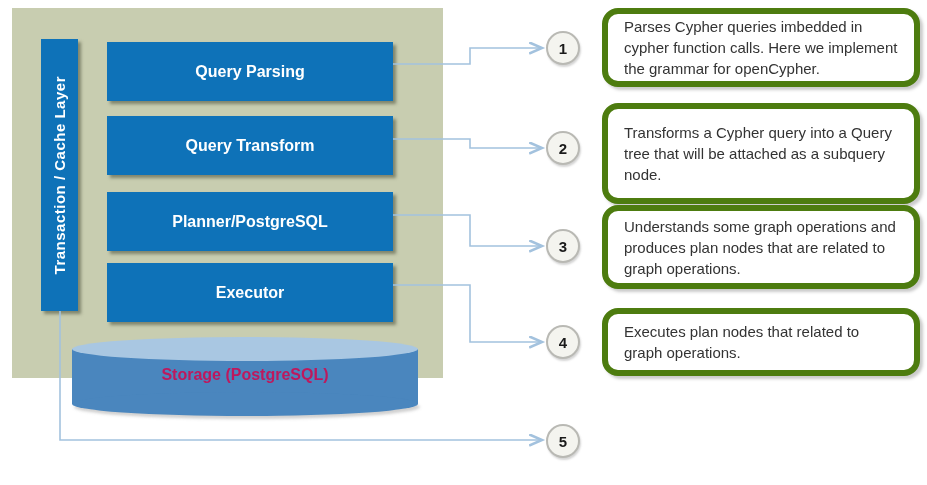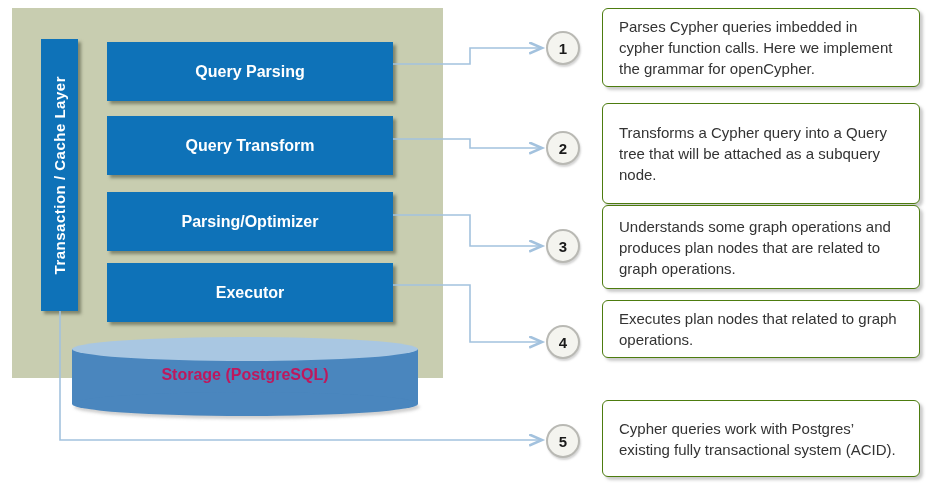--- a/index.html
+++ b/index.html
@@ -54,21 +54,21 @@
   .numcircle {
     position:absolute; width:34px; height:34px; border-radius:50%;
     background:#f4f4ef; border:2px solid #b9b9b4; z-index:6;
     display:flex; align-items:center; justify-content:center;
     font-weight:bold; font-size:15px; color:#1a1a1a;
     box-shadow:1px 2px 2px rgba(150,150,150,0.4);
   }
   
   .callout {
     position:absolute; left:602px; width:318px;
-    background:#ffffff; border:1px solid #4d7c0f; border-radius:6px;
+    background:#ffffff; border:6px solid #4d7c0f; border-radius:16px;
     box-shadow:3px 3px 3px rgba(140,140,140,0.45);
     padding:28px 16px; display:flex; align-items:center; z-index:6;
   }
   .callout p {
     font-size:15px; line-height:21px; color:#333333;
   }
 </style>
 </head>
 <body>
 
@@ -80,21 +80,21 @@
     <span>Transaction / Cache Layer</span>
   </div>
 
   <div class="stage" style="top:42px;">
       <span>Query Parsing</span>
     </div>
   <div class="stage" style="top:116px;">
       <span>Query Transform</span>
     </div>
   <div class="stage" style="top:192px;">
-      <span>Parsing/Optimizer</span>
+      <span>Planner/PostgreSQL</span>
     </div>
   <div class="stage" style="top:263px;">
       <span>Executor</span>
     </div>
 
   <div class="cyl-top"></div>
   <div class="cyl-body"></div>
   <div class="cyl-bottom"></div>
   <div class="cyl-label">Storage (PostgreSQL)</div>
 
@@ -129,20 +129,17 @@
 
   <div class="callout" style="top:8px;   height:79px;">
       <p>Parses Cypher queries imbedded in cypher function calls. Here we implement the grammar for openCypher.</p>
     </div>
   <div class="callout" style="top:103px; height:101px;">
       <p>Transforms a Cypher query into a Query tree that will be attached as a subquery node.</p>
     </div>
   <div class="callout" style="top:205px; height:84px;">
       <p>Understands some graph operations and produces plan nodes that are related to graph operations.</p>
     </div>
-  <div class="callout" style="top:300px; height:54px;">
+  <div class="callout" style="top:308px; height:54px;">
       <p>Executes plan nodes that related to graph operations.</p>
-    </div>
-  <div class="callout" style="top:400px; height:77px;">
-      <p>Cypher queries work with Postgres’ existing fully transactional system (ACID).</p>
     </div>
 
 </div>
 
 </body></html>

